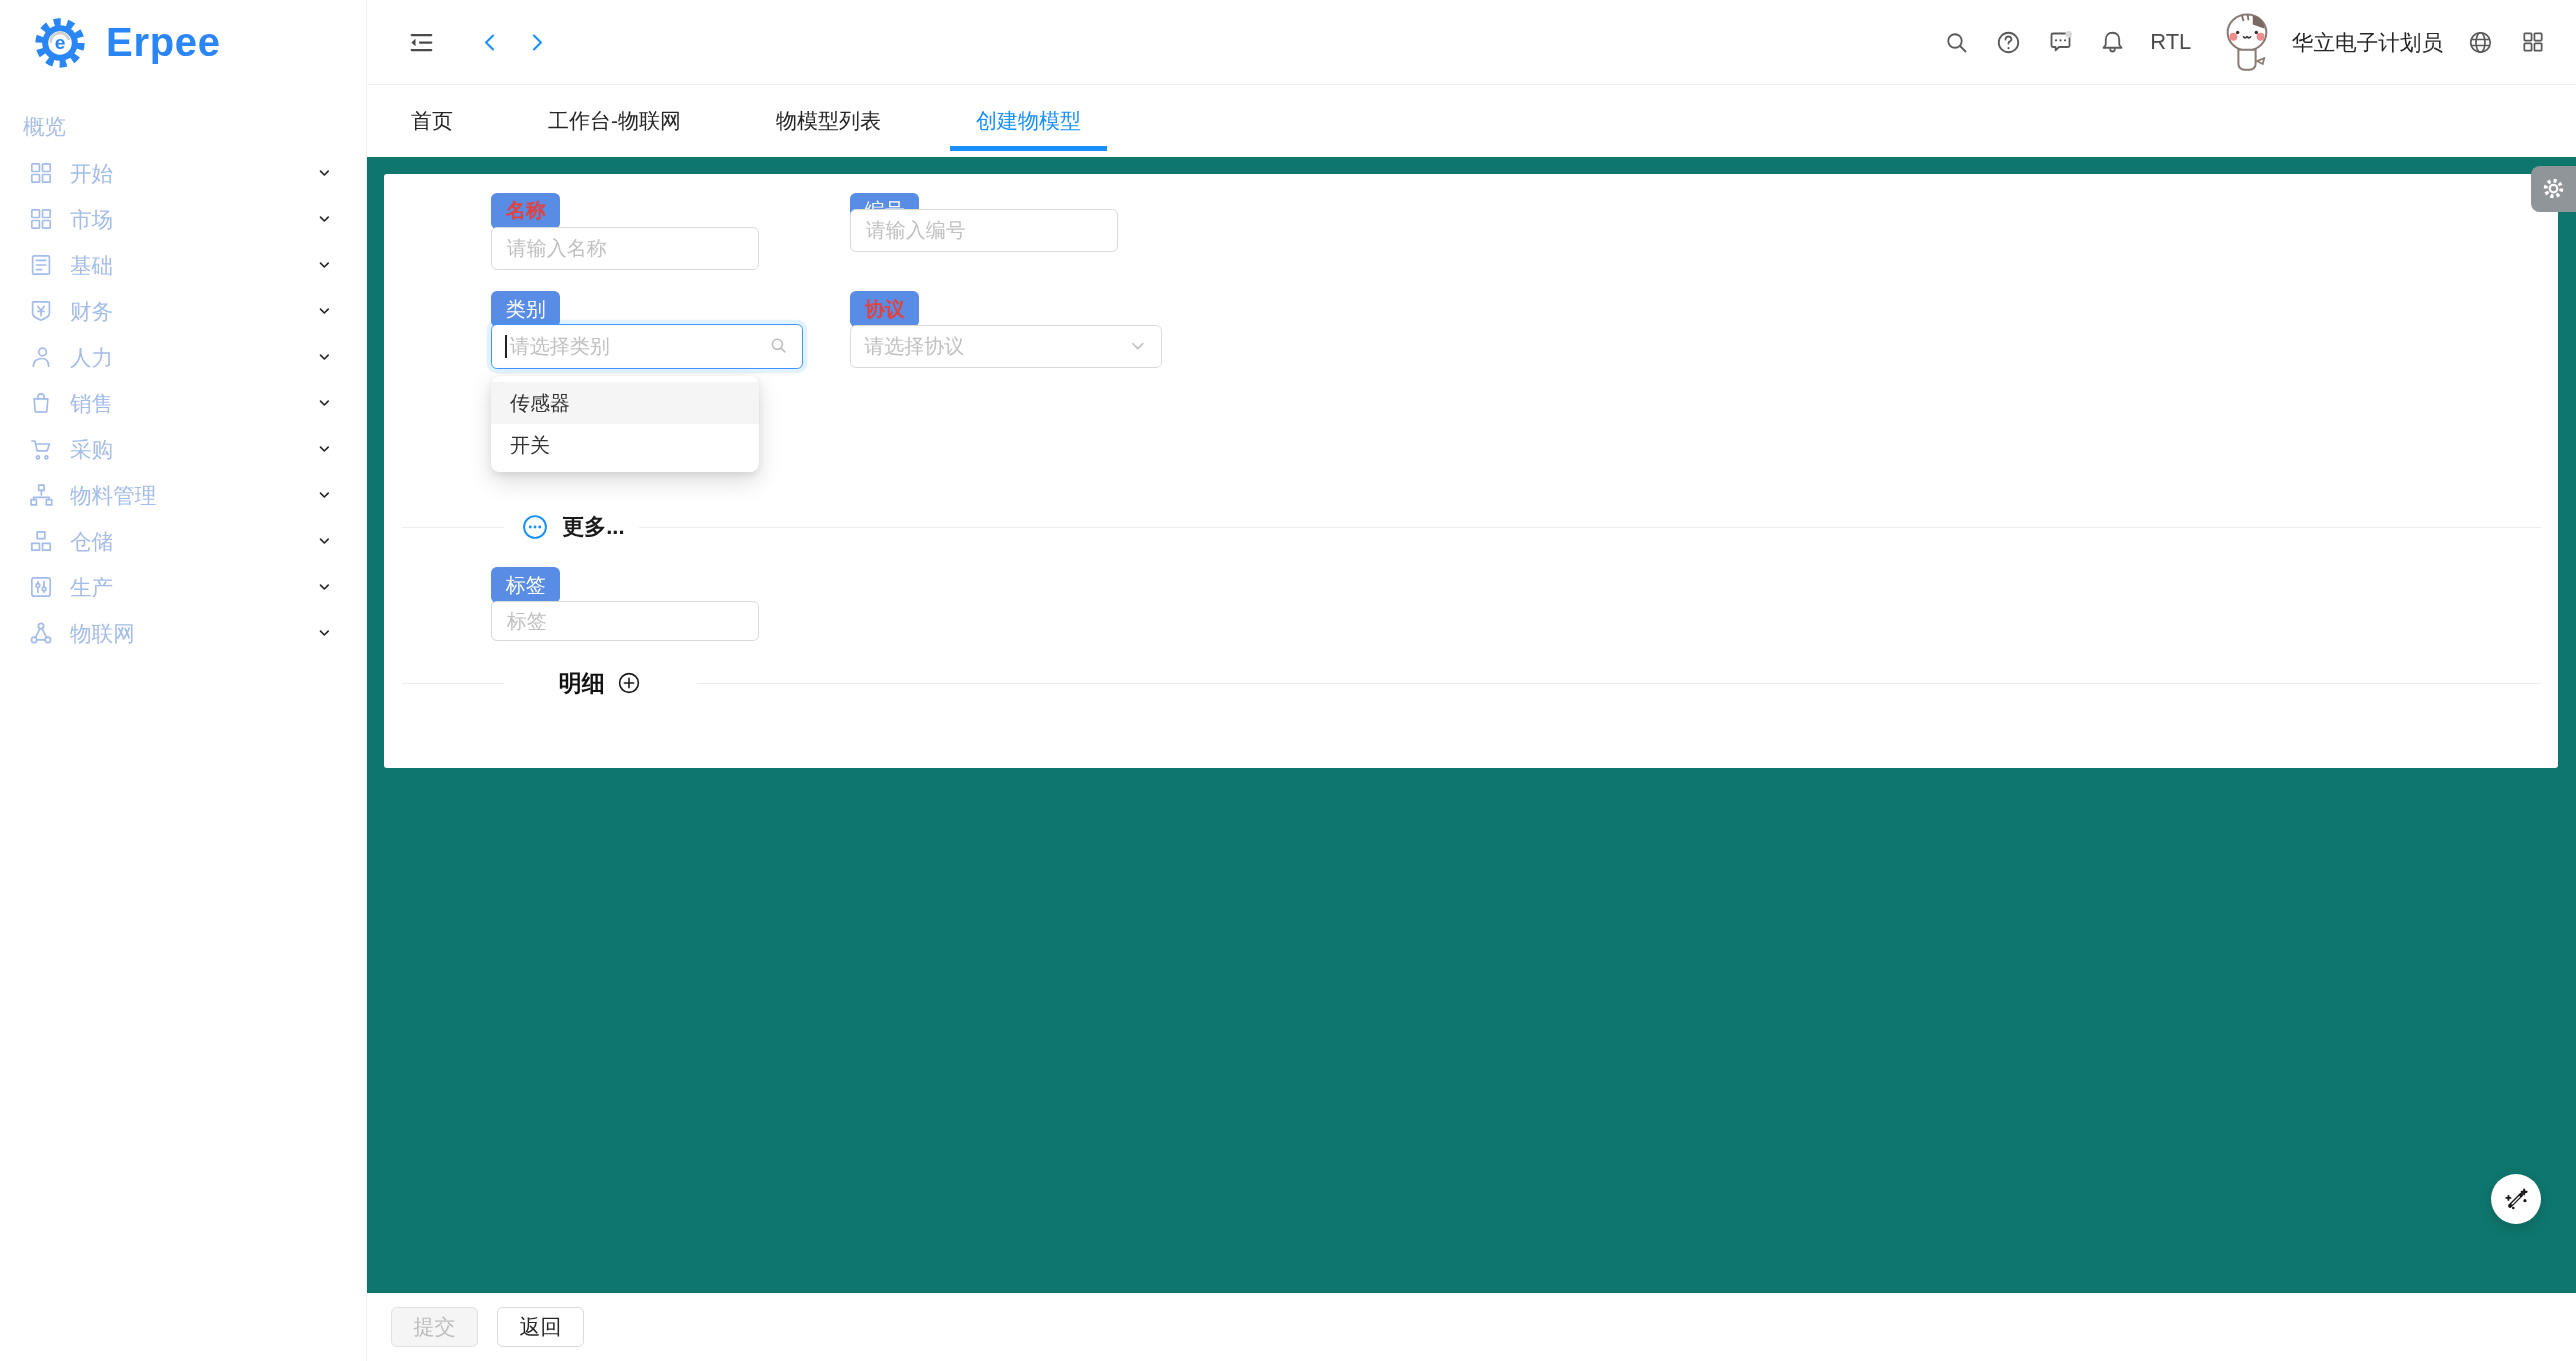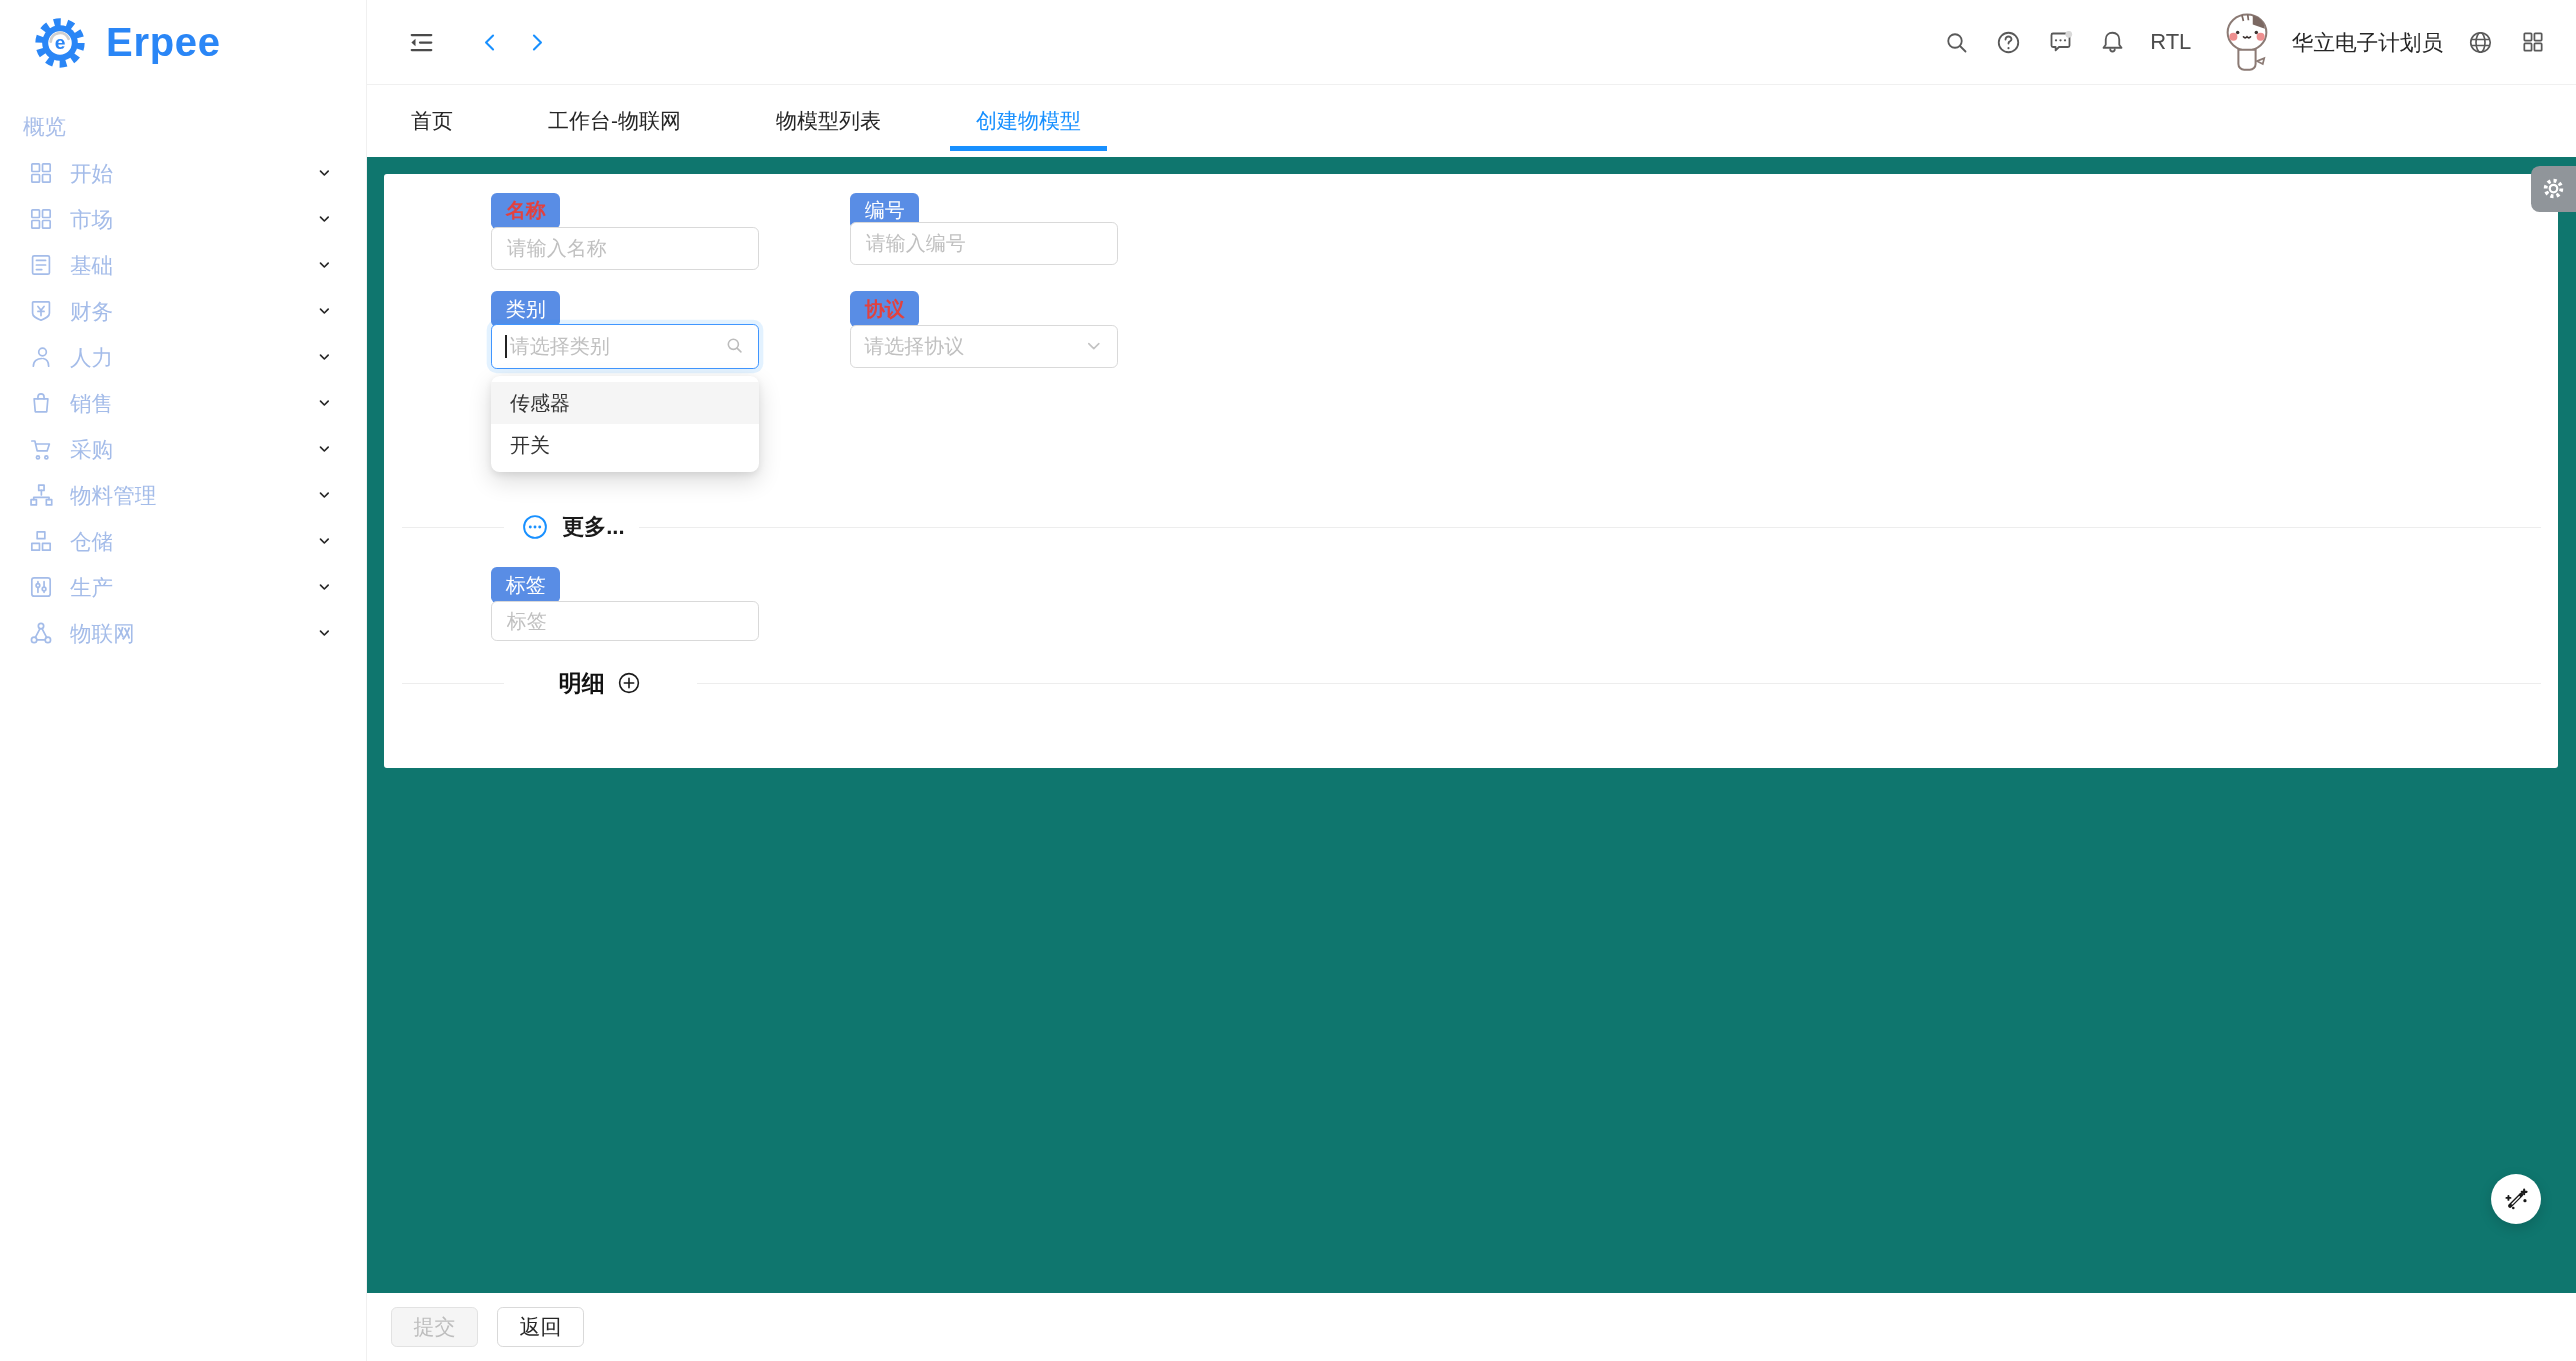--- a/index.html
+++ b/index.html
@@ -47,21 +47,21 @@
 
   .badge { position:absolute; height:36px; display:inline-flex; align-items:center; padding:0 14.4px;
     background:#598de5; color:#fff; font-size:20px; border-radius:5.8px; }
   .badge.req { color:#e2413e; font-weight:bold; }
 
   .txt-input { position:absolute; width:268px; height:43px; border:1.4px solid #d9d9d9; border-radius:5.8px;
     padding:0 14.4px; font-size:20px; color:#262626; outline:none; background:#fff;
     font-family:"Liberation Sans","DejaVu Sans",sans-serif; }
   .txt-input::placeholder { color:#c0c0c0; }
 
-  .select-box { position:absolute; width:268px; height:43px; border:1.4px solid #d9d9d9; border-radius:5.8px;
+  .select-box { position:absolute; width:312px; height:43px; border:1.4px solid #d9d9d9; border-radius:5.8px;
     background:#fff; display:flex; align-items:center; padding:16px 13px; cursor:pointer; }
   .select-box .ph { font-size:20px; color:#c0c0c0; }
   .select-box .arrow { margin-left:auto; }
   .select-box.focused { height:45px; border-color:#4096ff;
     box-shadow:0 0 0 4.3px rgba(24,144,255,.12); }
   .caret { width:2.2px; height:23px; background:#222; margin-right:2.2px; }
 
   .dropdown { position:absolute; left:107px; top:202px; width:268px; background:#fff; border-radius:8.6px;
     padding:5.8px 0; box-shadow:0 8.6px 23px rgba(0,0,0,.14), 0 2.9px 7.2px rgba(0,0,0,.08); z-index:9; }
   .dd-item { height:42px; line-height:42px; padding:0 18.7px; font-size:20px; color:#333; cursor:pointer; }
@@ -354,21 +354,21 @@
             <circle cx="18" cy="18" r="5" fill="none" stroke="#fff" stroke-width="3"></circle>
           </svg>
       </div>
 
       <div class="card">
 
         <span class="badge req" style="left:107px; top:18.7px;">名称</span>
         <span class="badge" style="left:466px; top:18.7px;">编号</span>
 
         <input class="txt-input" style="left: 107px; top: 53px;" type="text" placeholder="请输入名称">
-        <input class="txt-input" style="left: 466px; top: 48px;" type="text" placeholder="请输入编号">
+        <input class="txt-input" style="left: 466px; top: 35px;" type="text" placeholder="请输入编号">
 
         <span class="badge" style="left:107px; top:117px;">类别</span>
         <span class="badge req" style="left:466px; top:117px;">协议</span>
 
         <div class="select-box focused" style="left:107px; top:150px;">
           <span class="caret"></span>
           <span class="ph">请选择类别</span>
           <span class="arrow">
             <svg width="21.6" height="21.6" viewBox="0 0 30 30" fill="none" stroke="#bcbcbc" stroke-width="2.2" stroke-linecap="round">
                 <circle cx="13" cy="13" r="7"></circle>

